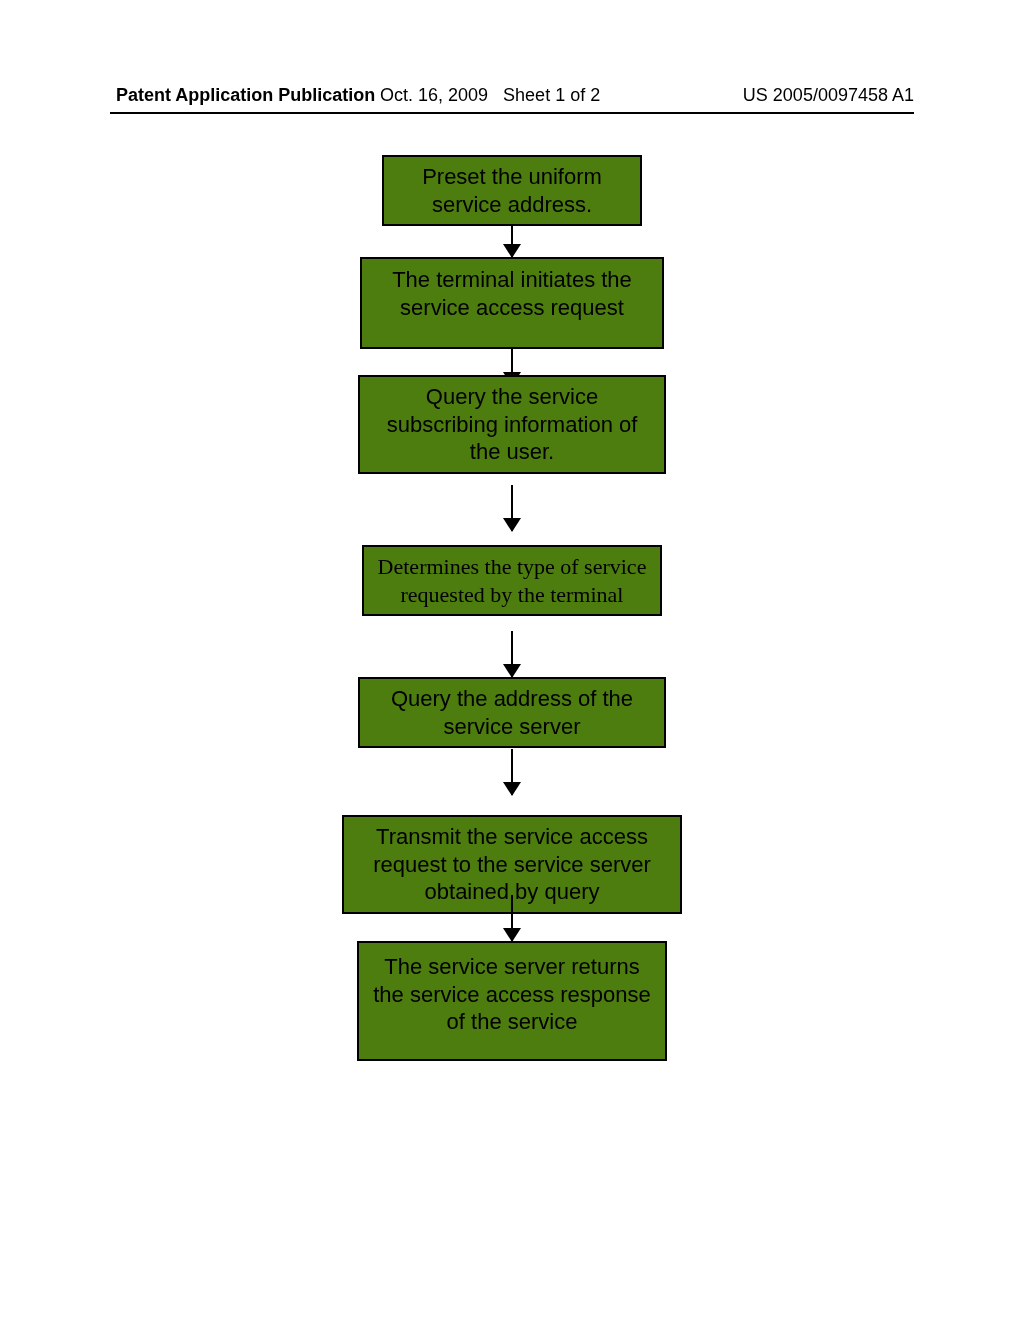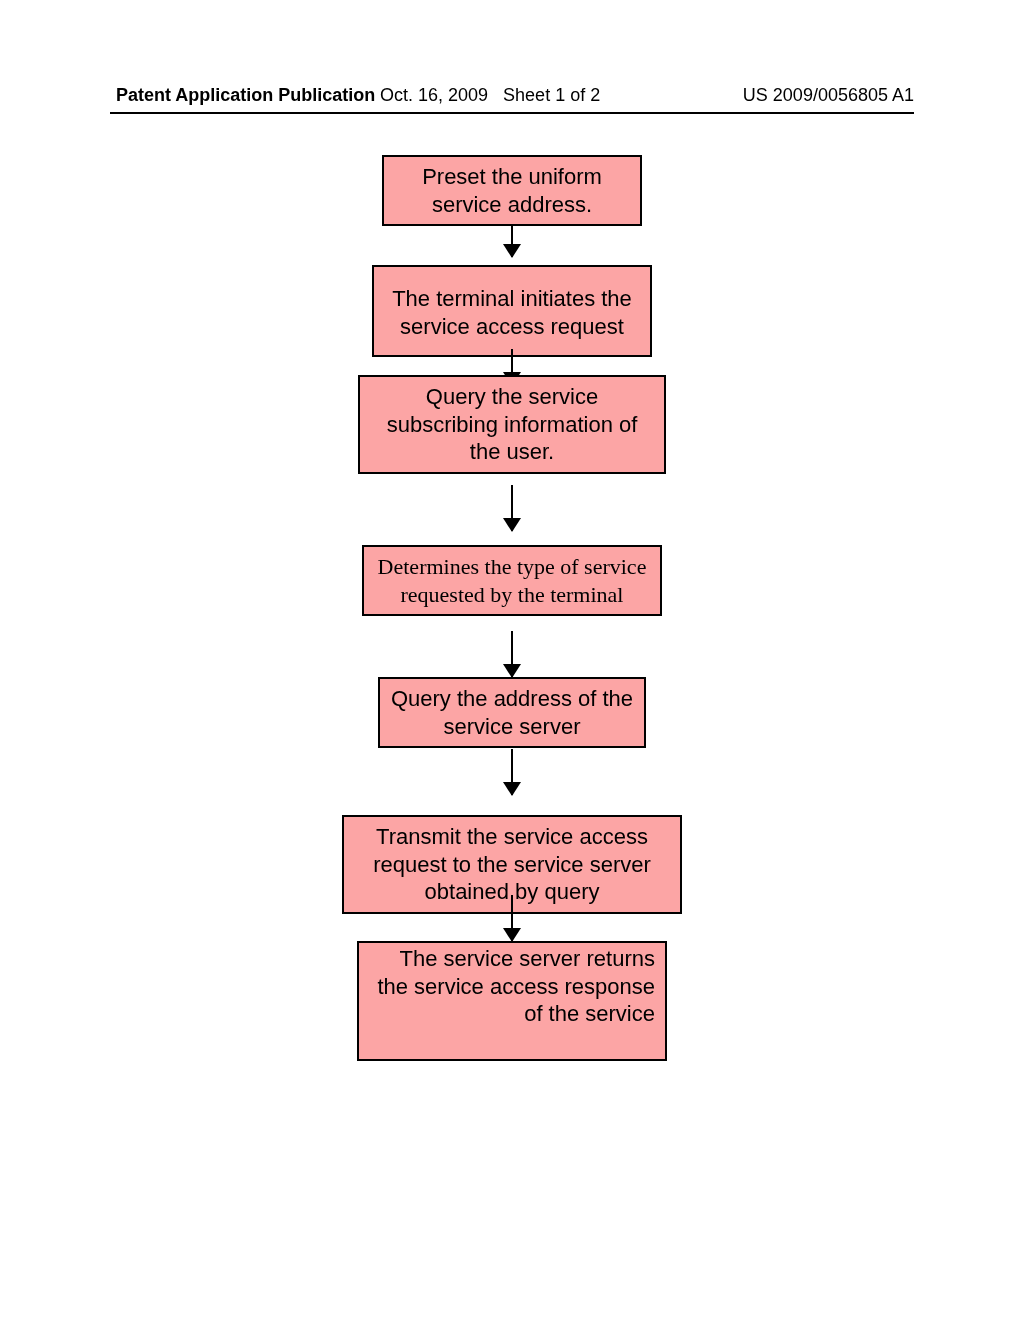--- a/index.html
+++ b/index.html
@@ -62,21 +62,21 @@
   .step {
     position: absolute;
     left: 50%;
     transform: translateX(-50%);
     border: 2px solid #000;
     text-align: center;
     font-size: 22px;
     line-height: 1.25;
     padding: 6px 10px;
     box-sizing: border-box;
-    background: #fca5a5;
+    background: #4d7c0f;
   }
   .arrow {
     position: absolute;
     left: 50%;
     transform: translateX(-50%);
     width: 2px;
     background: #000;
   }
   .arrow::after {
     content: "";
@@ -94,56 +94,56 @@
 </head>
 <body>
 
 <div class="page">
 
   <div class="header">
     <span class="header-left">Patent Application Publication</span>
     <span class="header-mid">
       <span>Oct. 16, 2009</span>&nbsp;&nbsp;&nbsp;<span>Sheet 1 of 2</span>
     </span>
-    <span class="header-right">US 2009/0056805 A1</span>
+    <span class="header-right">US 2005/0097458 A1</span>
   </div>
   <div class="header-rule"></div>
 
   <div class="flow">
 
     <div class="step" style="top:0px; width:260px;">
       <span>Preset the uniform service address.</span>
     </div>
     <div class="arrow" style="top:70px; height:32px;"></div>
 
-    <div class="step" style="top:110px; width:280px; height:92px; padding-top:18px;">
+    <div class="step" style="top:102px; width:304px; height:92px; padding-top:7px;">
       <span>The terminal initiates the service access request</span>
     </div>
     <div class="arrow" style="top:194px; height:36px;"></div>
 
     <div class="step" style="top:220px; width:308px;">
       <span>Query the service subscribing information of the user.</span>
     </div>
     <div class="arrow" style="top:330px; height:46px;"></div>
 
     <div class="step" style="top:390px; width:300px;font-family:Liberation Serif, serif;">
       <span>Determines the type of service requested by the terminal</span>
     </div>
     <div class="arrow" style="top:476px; height:46px;"></div>
 
-    <div class="step" style="top:522px; width:268px;">
+    <div class="step" style="top:522px; width:308px;">
       <span>Query the address of the service server</span>
     </div>
     <div class="arrow" style="top:594px; height:46px;"></div>
 
     <div class="step" style="top:640px; width:340px;margin-top:20px;">
       <span>Transmit the service access request to the service server obtained by query</span>
     </div>
     <div class="arrow" style="top:740px; height:46px;"></div>
 
-    <div class="step" style="top:786px; width:310px; height:120px; padding-top:2px;text-align:right;">
+    <div class="step" style="top:786px; width:310px; height:120px; padding-top:10px;">
       <span>The service server returns the service access response of the service</span>
     </div>
 
   </div>
 
 
 </div>
 
 </body></html>

